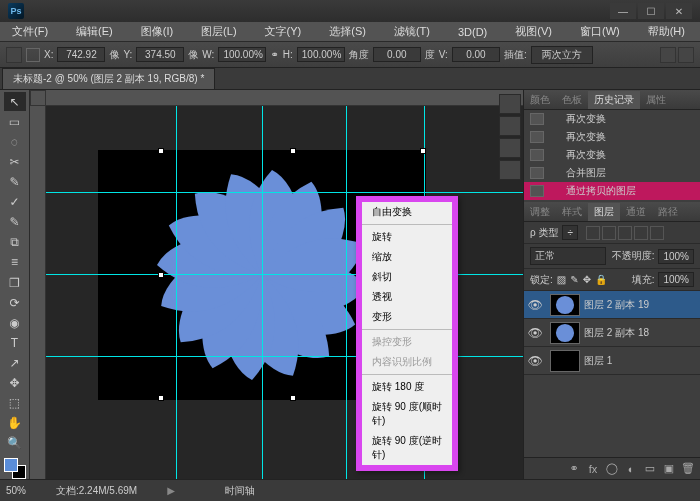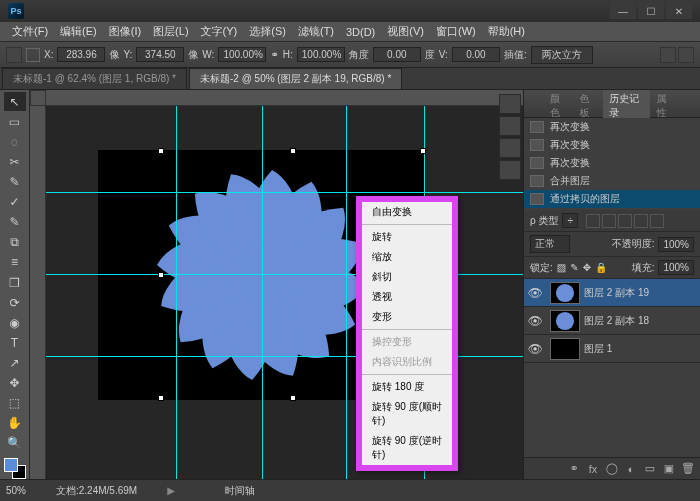--- a/index.html
+++ b/index.html
@@ -1,21 +1,21 @@
 <!DOCTYPE html>
 <html><head>
 <meta charset="utf-8">
 <style>
 *{box-sizing:border-box;margin:0;padding:0;font-family:"Microsoft YaHei",sans-serif;user-select:none}
 body{width:700px;height:501px;background:#535353;overflow:hidden;position:relative;color:#ccc;font-size:11px}
 .titlebar{height:22px;background:linear-gradient(#3a3a3a,#2d2d2d);display:flex;align-items:center;padding:0 8px}
 .titlebar .logo{width:16px;height:16px;background:linear-gradient(135deg,#0a3a5e,#031624);border-radius:2px;display:flex;align-items:center;justify-content:center;font-size:9px;font-weight:bold;color:#6cb5e8}
 .winbtns{margin-left:auto;display:flex;gap:2px}
 .winbtn{width:26px;height:16px;background:#3a3a3a;display:flex;align-items:center;justify-content:center;font-size:10px;color:#bbb}
-.menubar{height:20px;background:#535353;display:flex;align-items:center;padding:0 6px;gap:0;border-bottom:1px solid #2a2a2a}
+.menubar{height:20px;background:#535353;display:flex;align-items:center;padding:0 6px;gap:16px;border-bottom:1px solid #2a2a2a}
 .menubar span{padding:2px 6px;font-size:11px;color:#ddd}
 .optbar{height:26px;background:linear-gradient(#4a4a4a,#3e3e3e);border-bottom:1px solid #222;display:flex;align-items:center;padding:0 6px;font-size:10px;color:#ccc;gap:4px}
 .optfield{background:#3a3a3a;border:1px solid #222;padding:1px 4px;width:48px;display:inline-block;text-align:center}
 .optsel{background:#3a3a3a;border:1px solid #222;padding:1px 10px}
 .icongrp{display:flex;gap:2px;margin-left:auto}
 .icongrp .ob{width:16px;height:16px;border:1px solid #333;background:#454545}
 .tabbar{height:22px;background:#3a3a3a;border-bottom:1px solid #222;display:flex;align-items:end;padding:0 2px}
 .tab{background:#535353;padding:3px 10px;font-size:10px;color:#ddd;border:1px solid #222;border-bottom:none;margin-right:2px}
 .tab.inactive{background:#3a3a3a;color:#999}
 .main{position:absolute;top:90px;left:0;right:0;bottom:22px;display:flex}
@@ -34,26 +34,26 @@
 .guide-v{position:absolute;top:16px;bottom:0;width:1px;background:#00e5e5}
 .guide-h{position:absolute;left:16px;right:0;height:1px;background:#00e5e5}
 .handle{position:absolute;width:6px;height:6px;background:#fff;border:1px solid #000}
 .ctxmenu{position:absolute;width:102px;background:#efefef;border:6px solid #d946ef;box-shadow:2px 2px 5px rgba(0,0,0,.4);font-size:10px;color:#000;z-index:100}
 .ctxitem{padding:3px 10px}
 .ctxitem.sep{border-bottom:1px solid #bbb;margin:2px 0;padding:0;height:0}
 .ctxitem.disabled{color:#999}
 .panels{width:177px;background:#3a3a3a;border-left:1px solid #222;display:flex;flex-direction:column}
 .panel-strip{position:absolute;right:177px;top:90px;width:26px;display:flex;flex-direction:column;gap:2px;padding:4px 2px}
 .stripbtn{width:22px;height:20px;background:#454545;border:1px solid #2a2a2a}
-.phead{background:linear-gradient(#4a4a4a,#3a3a3a);height:28px;display:flex;align-items:flex-start;font-size:10px;padding:0 20px;border-bottom:1px solid #222}
+.phead{background:linear-gradient(#4a4a4a,#3a3a3a);height:20px;display:flex;align-items:flex-end;font-size:10px;padding:0 0;border-bottom:1px solid #222}
 .phead span{padding:2px 6px;color:#888}
 .phead span.active{color:#ddd;background:#535353}
 .hist{height:92px;overflow:hidden;background:#3e3e3e}
-.histrow{display:flex;align-items:center;padding:2px 6px;font-size:10px;color:#ccc;gap:6px}
-.histrow.sel{background:#0c4a6e}
+.histrow{display:flex;align-items:center;padding:2px 6px;font-size:10px;color:#ccc;gap:22px}
+.histrow.sel{background:#be185d}
 .histicon{width:14px;height:12px;border:1px solid #666;background:#535353}
 .layers{flex:1;display:flex;flex-direction:column}
 .lopt{display:flex;align-items:center;padding:3px 6px;font-size:10px;gap:4px;border-bottom:1px solid #2a2a2a}
 .losel{background:#333;border:1px solid #222;padding:1px 4px;flex:0 0 auto}
 .layerlist{flex:1;background:#3e3e3e}
 .layer{display:flex;align-items:center;height:28px;border-bottom:1px solid #2a2a2a;font-size:10px}
 .layer.sel{background:#2d5a8a}
 .eye{width:22px;text-align:center;font-size:12px}
 .thumb{width:30px;height:22px;background:#000;border:1px solid #666;margin:0 4px;position:relative}
 .thumb svg{width:100%;height:100%}
@@ -87,21 +87,21 @@
     <span>3D(D)</span>
     <span>视图(V)</span>
     <span>窗口(W)</span>
     <span>帮助(H)</span>
   </div>
 
 <div class="optbar">
   <span class="ob" style="width:16px;height:16px;border:1px solid #333;background:#454545"></span>
   <span style="width:14px;height:14px;border:1px solid #666;display:inline-block"></span>
   <span>X:</span>
-  <span class="optfield">283.96</span>
+  <span class="optfield">742.92</span>
   <span>像</span>
   <span>Y:</span>
   <span class="optfield">374.50</span>
   <span>像</span>
   <span>W:</span>
   <span class="optfield">100.00%</span>
   <span>⚭</span>
   <span>H:</span>
   <span class="optfield">100.00%</span>
   <span>角度</span>
@@ -111,21 +111,20 @@
   <span class="optfield">0.00</span>
   <span>插值:</span>
   <span class="optsel">两次立方</span>
   <div class="icongrp">
     <div class="ob"></div>
     <div class="ob"></div>
   </div>
 </div>
 
 <div class="tabbar">
-  <div class="tab inactive">未标题-1 @ 62.4% (图层 1, RGB/8) *</div>
   <div class="tab">未标题-2 @ 50% (图层 2 副本 19, RGB/8) *</div>
 </div>
 
 <div class="main">
   <div class="toolbar" id="toolbar">
       <div class="tool active">↖</div>
       <div class="tool">▭</div>
       <div class="tool">◌</div>
       <div class="tool">✂</div>
       <div class="tool">✎</div>
@@ -236,34 +235,41 @@
         <div class="histrow">
           <div class="histicon"></div>
           <span>合并图层</span>
         </div>
         <div class="histrow sel">
           <div class="histicon"></div>
           <span>通过拷贝的图层</span>
         </div>
       </div>
 
+    <div class="phead" id="laytabs">
+        <span>调整</span>
+        <span>样式</span>
+        <span class="active">图层</span>
+        <span>通道</span>
+        <span>路径</span>
+      </div>
     <div class="layers">
       <div class="lopt">
         <span>ρ 类型</span>
         <span class="losel">÷</span>
         <div class="tickicons">
           <div class="ticki"></div>
           <div class="ticki"></div>
           <div class="ticki"></div>
           <div class="ticki"></div>
           <div class="ticki"></div>
         </div>
       </div>
       <div class="lopt">
-        <span class="losel" style="width:40px">正常</span>
+        <span class="losel" style="width:76px">正常</span>
         <span style="margin-left:auto">不透明度:</span>
         <span class="losel">100%</span>
       </div>
       <div class="lopt">
         <span>锁定:</span>
         <span>▨</span>
         <span>✎</span>
         <span>✥</span>
         <span>🔒</span>
         <span style="margin-left:auto">填充:</span>

